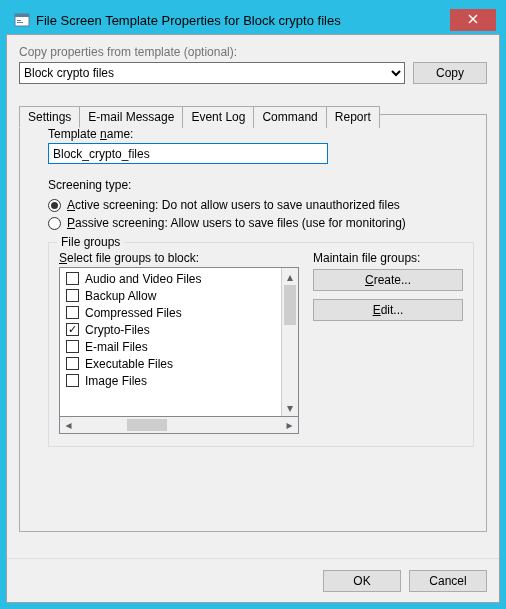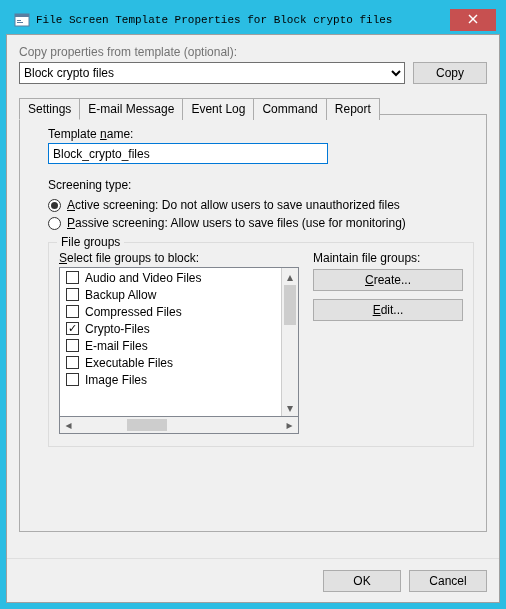--- a/index.html
+++ b/index.html
@@ -1,49 +1,49 @@
 <!DOCTYPE html>
 <html><head>
 <meta charset="utf-8">
 <style>
   * { box-sizing: border-box; font-family: "Segoe UI", Tahoma, sans-serif; font-size: 12px; }
   html, body { margin:0; padding:0; }
   body { background:#2BBDE3; width:506px; height:609px; padding:6px; }
   .window { width:100%; height:100%; background:#2BBDE3; display:flex; flex-direction:column; }
   .titlebar { height:28px; display:flex; align-items:center; padding:0 4px 0 8px; }
   .titleicon { width:16px; height:16px; margin-right:6px; }
-  .titletext { flex:1; color:#000; font-size:11px;font-family:Liberation Mono, monospace; }
+  .titletext { flex:1; color:#000; font-size:13px; }
   .closebtn { width:46px; height:22px; background:#C75050; color:#fff; display:flex; align-items:center; justify-content:center; }
   .closebtn svg { width:10px; height:10px; }
   .clientarea { flex:1; background:#F0F0F0; border:1px solid #9f9f9f; padding:10px 12px 0 12px; display:flex; flex-direction:column; }
   .toprow { display:flex; align-items:flex-end; gap:8px; margin-bottom:8px; }
   .toprow-left { flex:1; display:flex; flex-direction:column; }
   .label { color:#737373; margin-bottom:3px; }
   select.template-select { width:100%; height:22px; background:#fff; border:1px solid #707070; }
   .copybtn { width:74px; height:22px; background:#E1E1E1; border:1px solid #ACACAC; }
   .tabs { position:relative; }
   .tabrow { display:flex; gap:0; position:relative; z-index:2; }
-  .tab { padding:3px 8px 3px 8px; border:1px solid #ACACAC; border-bottom:none; background:#F0F0F0; position:relative; top:6px; margin-right:-1px; cursor:default; }
+  .tab { padding:3px 8px 3px 8px; border:1px solid #ACACAC; border-bottom:none; background:#F0F0F0; position:relative; top:14px; margin-right:-1px; cursor:default; }
   .tab.active { background:#F0F0F0; border-bottom:1px solid #F0F0F0; z-index:3; }
   .tabpanel { border:1px solid #ACACAC; padding:10px 12px 16px 28px; min-height:418px; }
   .field-label { margin-top:2px; margin-bottom:2px; }
   .textinput { width:280px; height:21px; border:1px solid #0078D7; background:#fff; padding:0 4px; outline:none; }
   .section-label { margin-top:14px; margin-bottom:6px; }
   .radio-row { display:flex; align-items:center; gap:6px; margin:4px 0; }
   .radio-dot { width:13px; height:13px; border:1px solid #333; border-radius:50%; display:inline-flex; align-items:center; justify-content:center; background:#fff; }
   .radio-dot.checked::after { content:""; width:7px; height:7px; background:#333; border-radius:50%; display:block; }
   .underline-letter { text-decoration: underline; }
   .groupbox { border:1px solid #DCDCDC; margin-top:12px; padding:8px 10px 12px 10px; position:relative; }
   .groupbox-legend { position:absolute; top:-8px; left:8px; background:#F0F0F0; padding:0 4px; }
   .groupbox-inner { display:flex; gap:14px; }
   .leftcol { flex:1; display:flex; flex-direction:column; }
   .rightcol { width:150px; display:flex; flex-direction:column; }
   .listbox-wrap { border:1px solid #828790; display:flex; height:150px; margin-top:2px; }
   .listbox { flex:1; overflow:hidden; background:#fff; padding:2px 0; }
-  .item { display:flex; align-items:flex-start; gap:6px; padding:1px 6px; height:17px; }
+  .item { display:flex; align-items:center; gap:6px; padding:1px 6px; height:17px; }
   .checkbox { width:13px; height:13px; border:1px solid #333; background:#fff; display:inline-flex; align-items:center; justify-content:center; }
   .checkbox.checked::after { content:"✓"; font-size:11px; line-height:11px; color:#000; }
   .vscroll { width:17px; background:#F0F0F0; border-left:1px solid #CDCDCD; display:flex; flex-direction:column; }
   .sbtn { height:17px; background:#F0F0F0; border:0; display:flex; align-items:center; justify-content:center; color:#606060; }
   .sthumb { flex:0 0 40px; margin:0 2px; background:#CDCDCD; }
   .strack { flex:1; }
   .hscroll { height:17px; border:1px solid #828790; border-top:none; display:flex; }
   .hbtn { width:17px; background:#F0F0F0; display:flex; align-items:center; justify-content:center; color:#606060; }
   .hthumb { width:40px; margin:2px 0; background:#CDCDCD; }
   .htrack-left { width:50px; background:#F0F0F0; }

